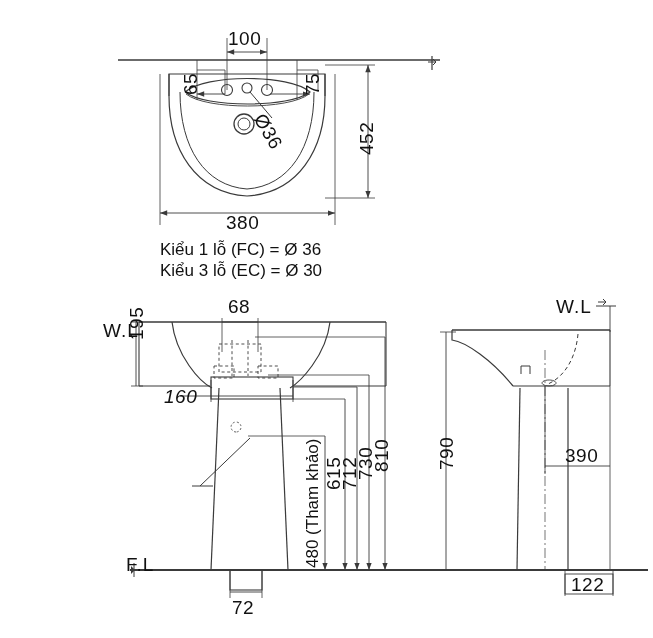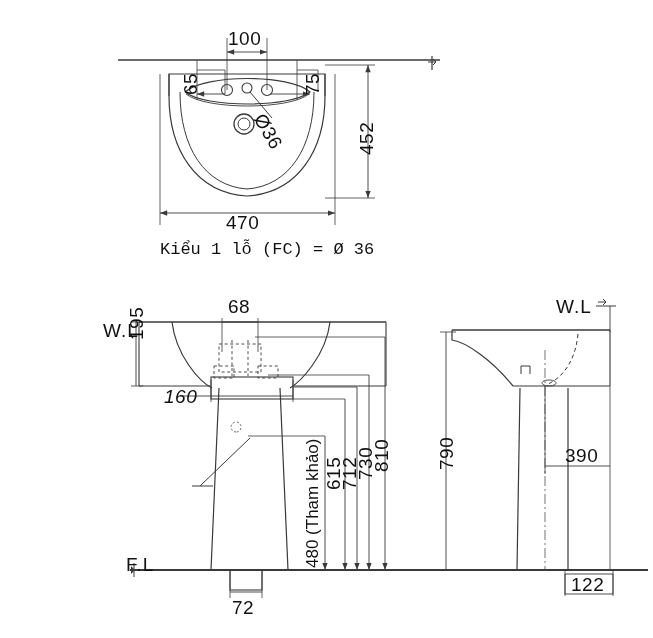--- a/index.html
+++ b/index.html
@@ -3,21 +3,21 @@
 <meta charset="utf-8">
 <style>
   html,body{margin:0;padding:0;background:#ffffff;}
   body{width:653px;height:638px;font-family:"Liberation Sans",sans-serif;color:#1a1a1a;overflow:hidden;}
   #stage{position:relative;width:611px;height:638px;}
   svg{position:absolute;top:0;left:0;width:653px;height:638px;}
   .lbl{position:absolute;font-family:"Liberation Sans",sans-serif;color:#111;white-space:nowrap;}
   .dim{font-size:19px;letter-spacing:.5px;}
   .dim-sm{font-size:17px;}
   .rot{transform-origin:left top;transform:rotate(-90deg);}
-  .vn{font-size:17px;font-family:Liberation Mono, monospace;}
+  .vn{font-size:17px;}
   .wl{font-size:19px;letter-spacing:1px;}
 </style>
 </head>
 <body>
 
 <div id="stage">
 
   <svg viewBox="0 0 653 638">
     <defs>
       <marker id="ah" markerWidth="9" markerHeight="9" refX="8" refY="3" orient="auto">
@@ -168,23 +168,24 @@
       <line x1="613" y1="570" x2="613" y2="596" stroke-width="0.8"></line>
       <rect x="565" y="574" width="48" height="20" stroke-width="0.9"></rect>
     </g>
   </svg>
 
   <div class="lbl dim" style="left:228px;top:28px;">100</div>
   <div class="lbl dim rot" style="left:180px;top:95px;">65</div>
   <div class="lbl dim rot" style="left:302px;top:95px;">75</div>
   <div class="lbl dim" style="left:268px;top:110px;transform-origin:left top;transform:rotate(60deg);">Ø36</div>
   <div class="lbl dim rot" style="left:356px;top:155px;">452</div>
-  <div class="lbl dim" style="left:226px;top:212px;">470</div>
+  <div class="lbl dim" style="left:226px;top:212px;">380</div>
 
   <div class="lbl vn" style="left:160px;top:240px;">Kiểu 1 lỗ (FC) = Ø 36</div>
+  <div class="lbl vn" style="left:160px;top:261px;">Kiểu 3 lỗ (EC) = Ø 30</div>
 
   <div class="lbl wl" style="left:103px;top:320px;">W.L</div>
   <div class="lbl dim rot" style="left:126px;top:340px;">195</div>
   <div class="lbl dim" style="left:228px;top:296px;">68</div>
   <div class="lbl dim" style="left:164px;top:386px;font-style:italic;">160</div>
   <div class="lbl dim-sm rot" style="left:303px;top:568px;">480 (Tham khảo)</div>
   <div class="lbl dim rot" style="left:323px;top:490px;">615</div>
   <div class="lbl dim rot" style="left:339px;top:490px;">712</div>
   <div class="lbl dim rot" style="left:355px;top:480px;">730</div>
   <div class="lbl dim rot" style="left:371px;top:472px;">810</div>

